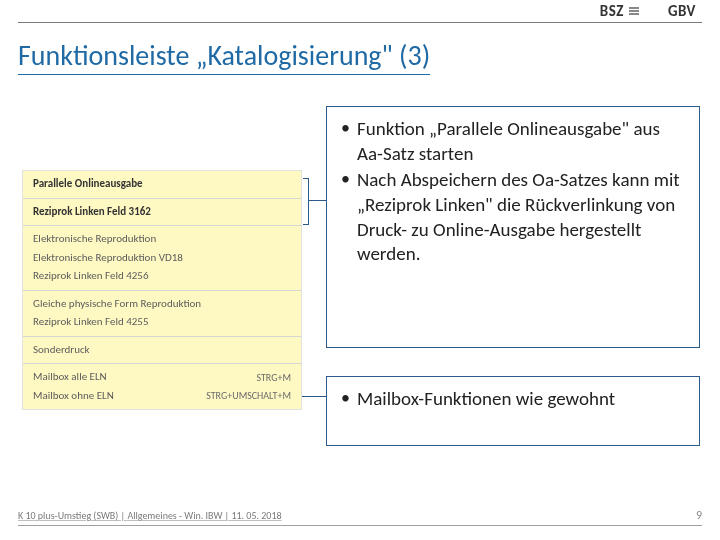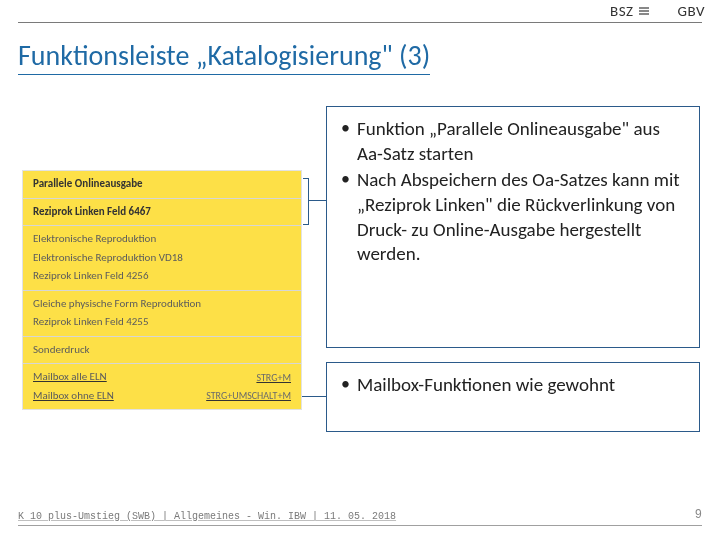--- a/index.html
+++ b/index.html
@@ -1,41 +1,41 @@
 <!DOCTYPE html>
 <html><head>
 <meta charset="utf-8">
 <style>
   * { box-sizing: border-box; margin: 0; padding: 0; }
   html, body { width: 720px; height: 540px; font-family: Calibri, Arial, sans-serif; background: #fff; color: #333; }
   .slide { width: 720px; height: 540px; position: relative; }
   .top-rule { position: absolute; left: 18px; right: 18px; top: 22px; border-top: 1.5px solid #7a7a7a; }
-  .logo { position: absolute; right: 15px; top: 2px; display: flex; align-items: center; gap: 4px; font-weight: 400; font-size: 15px; color: #333; }
+  .logo { position: absolute; right: 24px; top: 2px; display: flex; align-items: center; gap: 4px; font-weight: 700; font-size: 15px; color: #333; }
   .logo .bsz { letter-spacing: 0.5px; }
   .logo .bars { display: inline-flex; flex-direction: column; gap: 1px; margin: 0 1px; }
   .logo .bars span { width: 10px; height: 2px; background: #888; display: block; }
   .logo .gbv { letter-spacing: 0.5px; margin-left: 24px; }
   .title { position: absolute; left: 18px; top: 38px; font-size: 28px; color: #1f6aa5; font-weight: 400; }
   .title .under { border-bottom: 1.5px solid #1f6aa5; padding-bottom: 1px; }
-  .menu-box { position: absolute; left: 22px; top: 170px; width: 280px; background: #fde047; border: 1px solid #e2e2e2; }
+  .menu-box { position: absolute; left: 22px; top: 170px; width: 280px; background: #fef9c3; border: 1px solid #e2e2e2; }
   .menu-group { border-bottom: 1px solid #d6d6d6; padding: 4px 0; }
-  .menu-group:last-child { border-bottom: none; text-decoration: underline; }
+  .menu-group:last-child { border-bottom: none; }
   .menu-row { display: flex; align-items: center; justify-content: space-between; padding: 1px 10px 1px 10px; font-size: 11px; color: #5c5c5c; line-height: 1.5; }
   .menu-row.bold .lbl { font-weight: 700; color: #333; }
   .menu-row .shortcut { font-size: 10px; color: #6a6a6a; white-space: nowrap; padding-left: 8px; }
   .callout { position: absolute; border: 1.5px solid #2b5a8a; background: #fff; padding: 10px 12px 10px 8px; font-size: 19px; line-height: 1.3; color: #222; }
   .callout ul { list-style: none; }
   .callout li { position: relative; padding-left: 22px; margin-bottom: 2px; }
   .callout li::before { content: "•"; position: absolute; left: 6px; top: 0; font-size: 18px; color: #222; }
   .callout-1 { left: 326px; top: 106px; width: 374px; height: 242px; }
-  .callout-2 { left: 326px; top: 362px; width: 374px; height: 70px; }
+  .callout-2 { left: 326px; top: 376px; width: 374px; height: 70px; }
   .connector { position: absolute; border-top: 1.5px solid #2b5a8a; }
   .bracket { position: absolute; border-left: 1.5px solid #2b5a8a; }
   .bracket .tip { position: absolute; width: 6px; border-top: 1.5px solid #2b5a8a; }
-  .footer { position: absolute; left: 18px; right: 18px; bottom: 18px; display: flex; justify-content: space-between; align-items: flex-end; font-family: Liberation Mono, monospace; }
+  .footer { position: absolute; left: 18px; right: 18px; bottom: 18px; display: flex; justify-content: space-between; align-items: flex-end; }
   .footer-left { font-size: 10px; color: #7a7a7a; text-decoration: underline; text-decoration-color: #bfbfbf; }
   .footer-right { font-size: 12px; color: #888; }
   .bottom-rule { position: absolute; left: 18px; right: 18px; bottom: 14px; border-top: 1.5px solid #a0a0a0; }
 </style>
 </head>
 <body>
 
 <div class="slide">
 
   <div class="top-rule"></div>
@@ -56,21 +56,21 @@
 
   <div class="menu-box">
     <div class="menu-group">
       <div class="menu-row bold">
           <span class="lbl">Parallele Onlineausgabe</span>
           <span class="shortcut"></span>
         </div>
     </div>
     <div class="menu-group">
       <div class="menu-row bold">
-          <span class="lbl">Reziprok Linken Feld 6467</span>
+          <span class="lbl">Reziprok Linken Feld 3162</span>
           <span class="shortcut"></span>
         </div>
     </div>
     <div class="menu-group">
       <div class="menu-row">
           <span class="lbl">Elektronische Reproduktion</span>
           <span class="shortcut"></span>
         </div>
       <div class="menu-row">
           <span class="lbl">Elektronische Reproduktion VD18</span>

